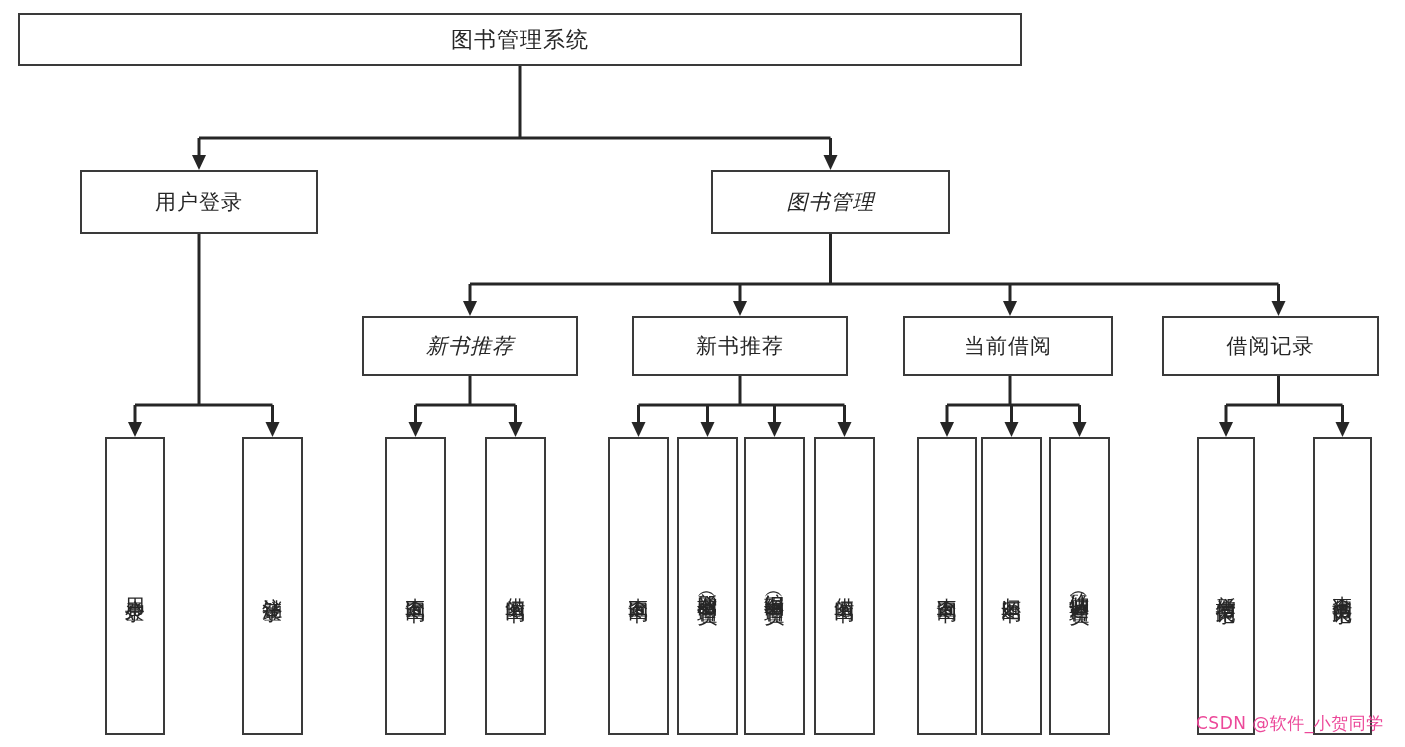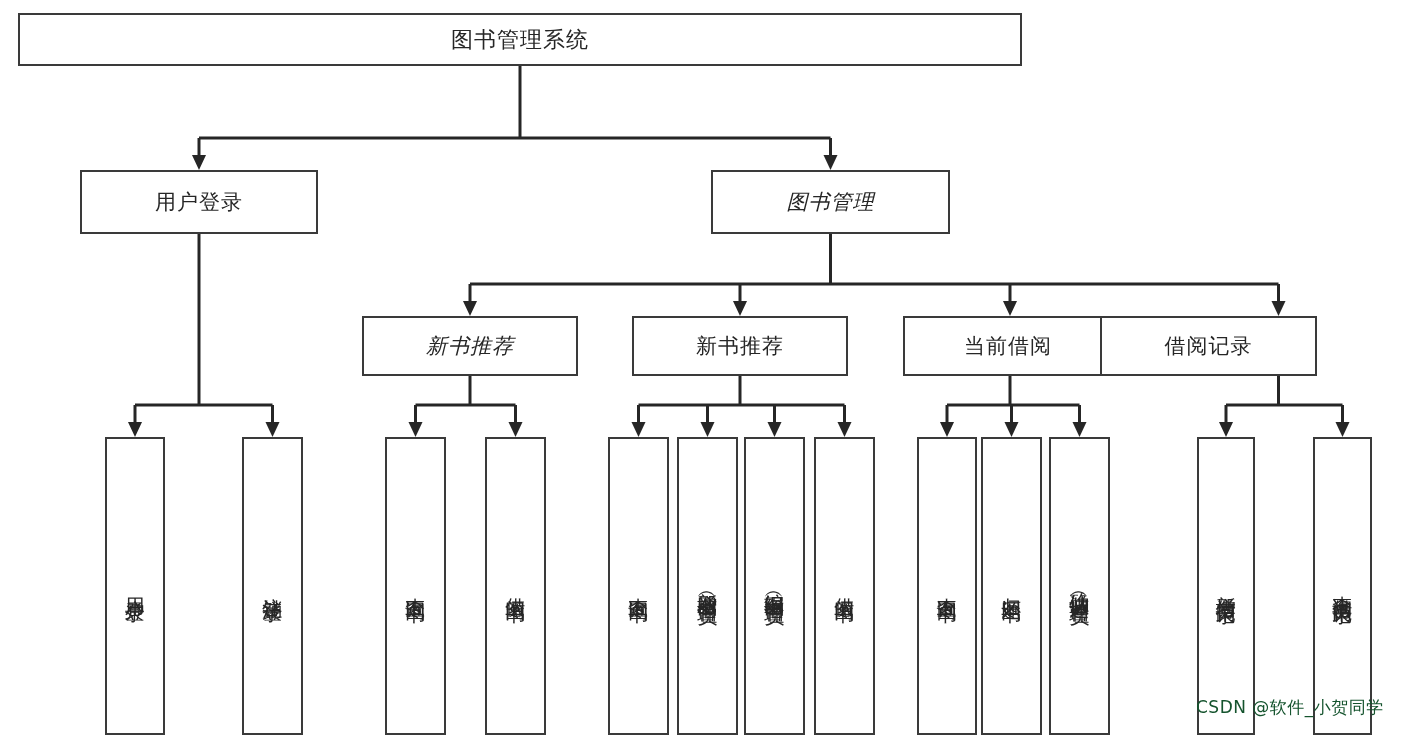--- a/index.html
+++ b/index.html
@@ -18,22 +18,22 @@
   .node.h{font-size:21px;letter-spacing:1px;}
   .node.v{
     writing-mode:vertical-rl;
     text-orientation:upright;
     font-size:20px;line-height:1.32;letter-spacing:2px;
     padding-top:6px;padding-bottom:6px;
     text-align:center;
   }
   .node.root{font-size:22px;}
   #watermark{
-    position:absolute;left:1196px;top:696px;
-    font-size:17px;color:#14532d;
+    position:absolute;left:1196px;top:712px;
+    font-size:17px;color:#ec4899;
     letter-spacing:0.5px;white-space:nowrap;
     pointer-events:none;
   }
 </style>
 </head>
 <body>
 
 <div id="diagram">
   <svg id="edge-layer" width="1405" height="747" style="position:absolute;left:0;top:0;">
       <line x1="520" y1="66" x2="520" y2="138" stroke="#262626" stroke-width="3"></line>
@@ -101,21 +101,21 @@
       </div>
       <div class="node h" style="left: 362px; top: 316px; width: 216px; height: 60px; font-style: italic;">
         <span>新书推荐</span>
       </div>
       <div class="node h" style="left: 632px; top: 316px; width: 216px; height: 60px;">
         <span>新书推荐</span>
       </div>
       <div class="node h" style="left: 903px; top: 316px; width: 210px; height: 60px;">
         <span>当前借阅</span>
       </div>
-      <div class="node h" style="left: 1100px; top: 316px; width: 217px; height: 60px;">
+      <div class="node h" style="left: 1162px; top: 316px; width: 217px; height: 60px;">
         <span>借阅记录</span>
       </div>
       <div class="node v" style="left: 105px; top: 437px; width: 60px; height: 298px;">
         <span>用户登录</span>
       </div>
       <div class="node v" style="left: 242px; top: 437px; width: 61px; height: 298px;">
         <span>注销登录</span>
       </div>
       <div class="node v" style="left: 385px; top: 437px; width: 61px; height: 298px;">
         <span>查询图书</span>

